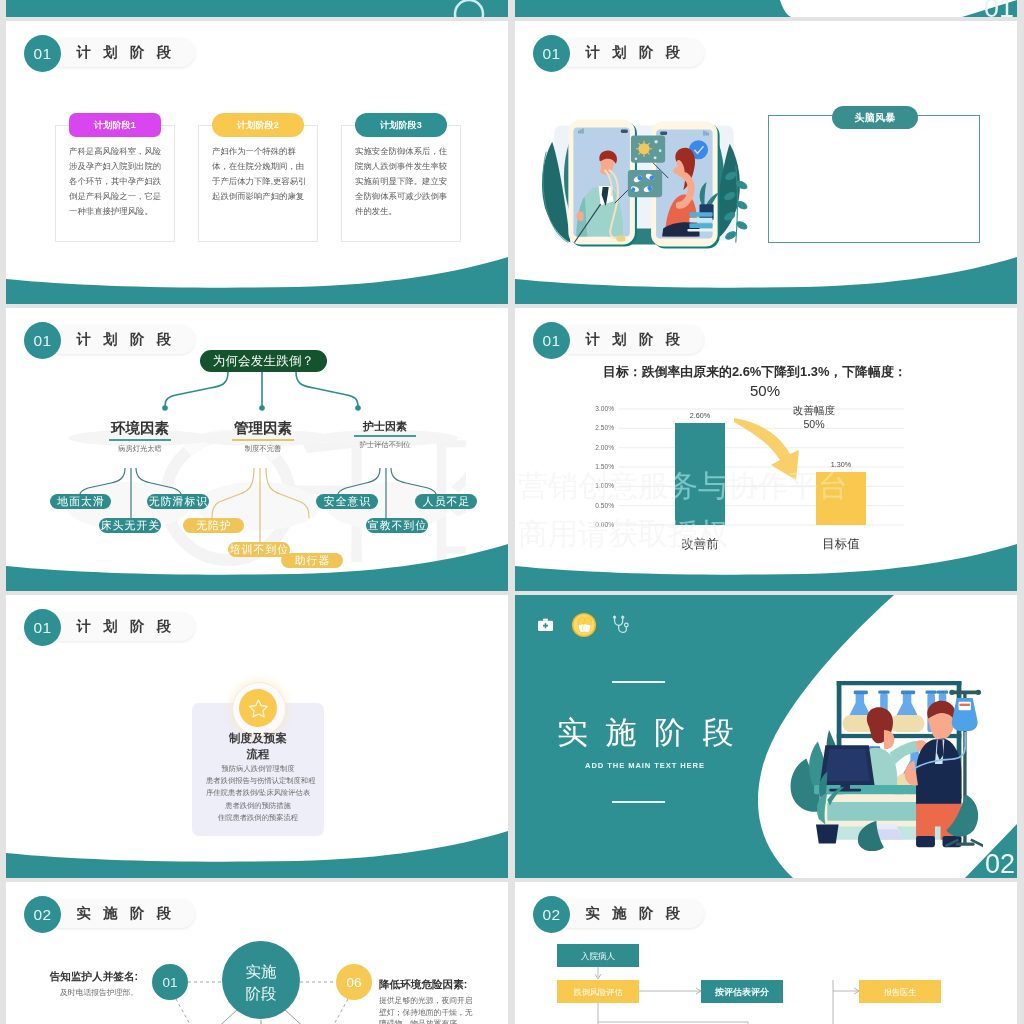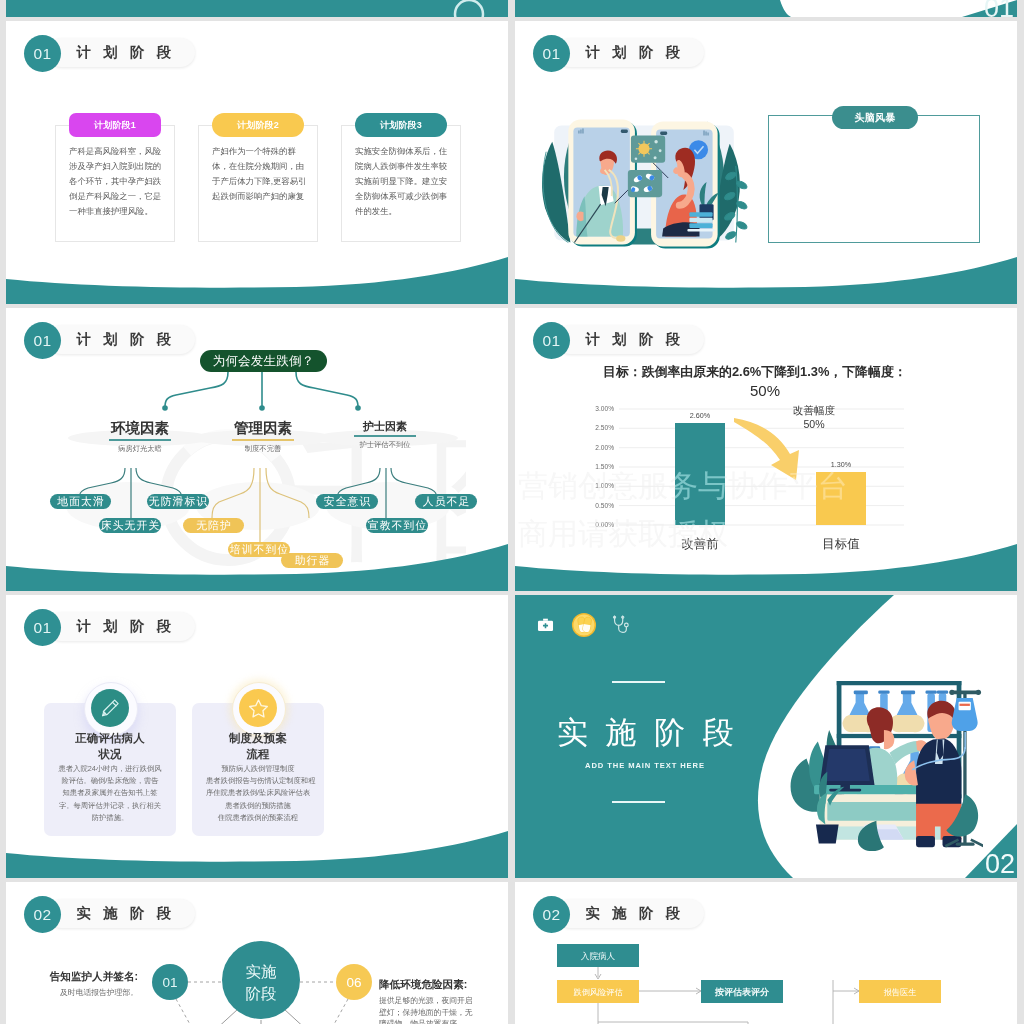--- a/index.html
+++ b/index.html
@@ -400,39 +400,20 @@
   </div>
 
   <div class="slide col-l r3" id="slide5">
     <div class="hdr">
       <div class="pill">
         <span>计 划 阶 段</span>
         </div>
       <div class="badge">01</div>
     </div>
 
-    <div class="icard" style="left:38px;">
-      <div class="icard-body"></div>
-      <div class="icard-ring"></div>
-      <div class="icard-circle teal">
-        <svg viewBox="0 0 32 32" width="24" height="24">
-          <g fill="none" stroke="#d9f2f0" stroke-width="1.6" stroke-linejoin="round" stroke-linecap="round">
-            <path d="M22.2 5.6 l4.6 4.6 -14.4 14.4 -6.2 1.6 1.6 -6.2 Z"></path>
-            <path d="M19.4 8.4 l4.6 4.6"></path>
-            <path d="M7.1 20.6 l4.3 4.3"></path>
-            <path d="M6.2 26.2 l3.2 -3.2"></path>
-          </g>
-          </svg>
-      </div>
-      <div class="icard-t">
-        <div>正确评估病人</div>
-        <div>状况</div>
-      </div>
-      <div class="icard-x" style="text-align:center;">患者入院24小时内，进行跌倒风险评估。确倒/坠床危险，需告知患者及家属并在告知书上签字。每周评估并记录，执行相关防护措施。</div>
-    </div>
 
     <div class="icard" style="left:186px;">
       <div class="icard-body"></div>
       <div class="icard-ring y"></div>
       <div class="icard-circle yellow">
         <svg viewBox="0 0 32 32" width="25" height="25">
           <path d="M16 5.2 l3.5 7.1 7.8 1.1 -5.6 5.5 1.3 7.8 -7 -3.7 -7 3.7 1.3 -7.8 -5.6 -5.5 7.8 -1.1 Z" fill="none" stroke="#fff7e0" stroke-width="1.7" stroke-linejoin="round"></path>
           </svg>
       </div>
       <div class="icard-t">

